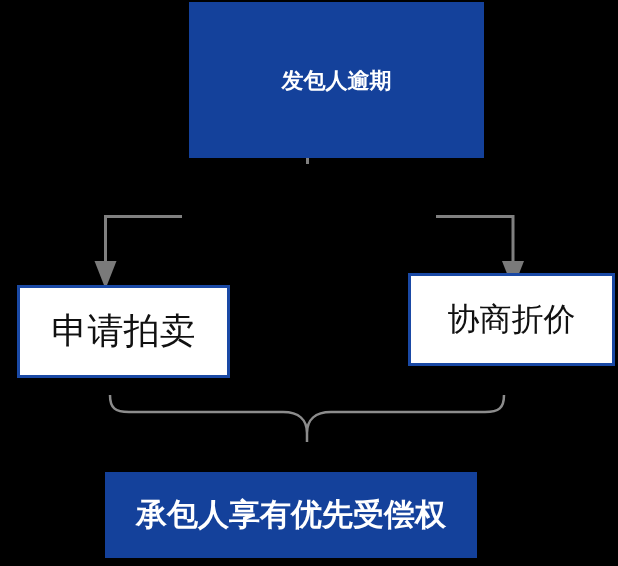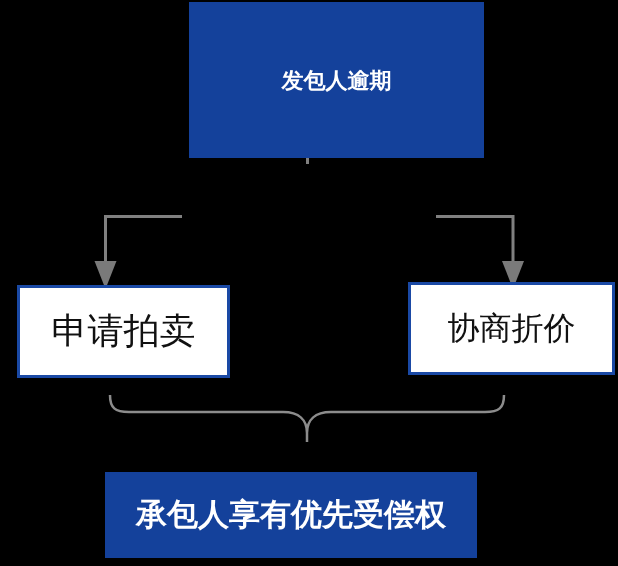--- a/index.html
+++ b/index.html
@@ -53,21 +53,21 @@
   }
   .node-left {
     left: 17px;
     top: 285px;
     width: 213px;
     height: 93px;
     font-size: 36px;
   }
   .node-right {
     left: 408px;
-    top: 282px;
+    top: 273px;
     width: 207px;
     height: 93px;
     font-size: 32px;
   }
   .node-bottom {
     left: 105px;
     top: 472px;
     width: 372px;
     height: 86px;
     font-size: 31px;

